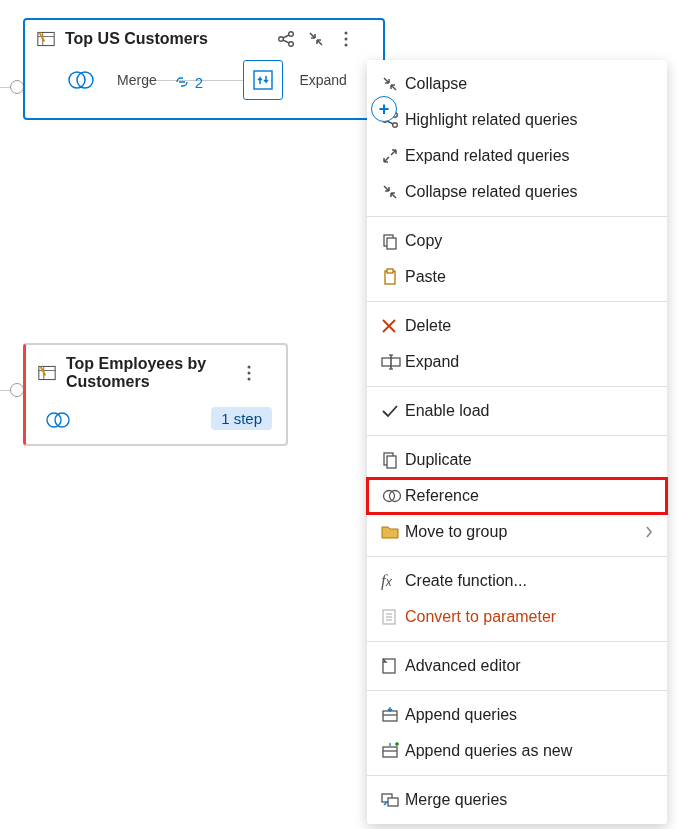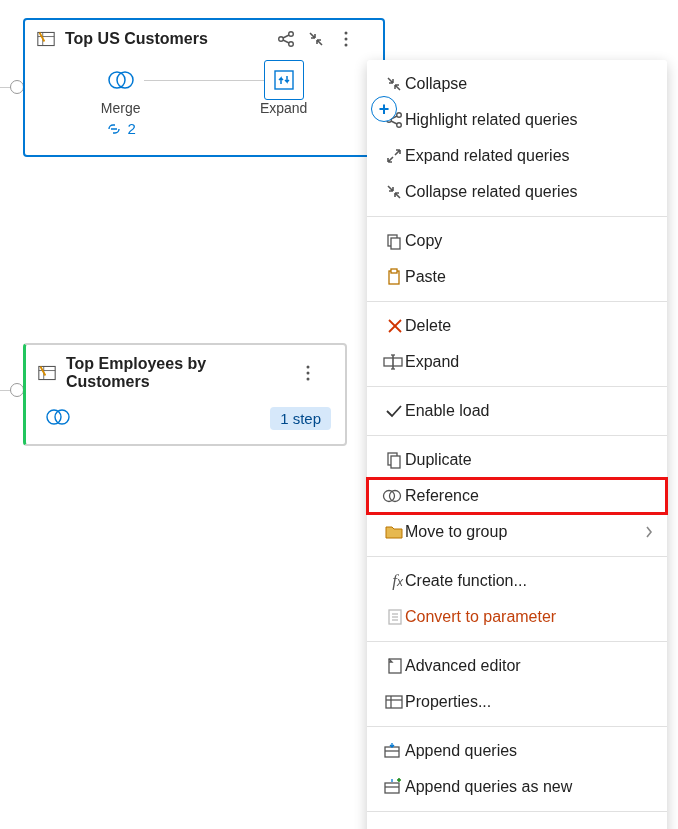--- a/index.html
+++ b/index.html
@@ -6,41 +6,41 @@
   body { width: 678px; height: 829px; background: #fff; position: relative; overflow: hidden; }
 
   
   .query-card { position: absolute; background: #fff; border: 2px solid #d1d1d1; border-radius: 4px; }
   .query-card.selected { border-color: #0078d4; }
   .card-header { display: flex; align-items: center; padding: 10px 28px 8px 12px; gap: 10px; }
   .card-title { font-size: 16px; font-weight: 600; color: #222; flex: 1; }
   .header-actions { display: flex; align-items: center; gap: 12px; }
   .icon-btn { width: 18px; height: 18px; display: inline-flex; align-items: center; justify-content: center; cursor: pointer; color: #666; }
   .card-body { display: flex; align-items: flex-start; justify-content: space-around; padding: 4px 16px 18px 16px; position: relative; }
-  .step { display: flex; flex-direction: column; align-items: center; gap: 0; position: relative; z-index: 2; }
+  .step { display: flex; align-items: center; gap: 16px; position: relative; z-index: 2; }
   .step-icon-box { width: 40px; height: 40px; display: flex; align-items: center; justify-content: center; background: #fff; }
   .step-icon-box.active { border: 1.5px solid #0078d4; border-radius: 3px; }
   .step-label { font-size: 14px; color: #444; }
   .ref-badge { display: flex; align-items: center; gap: 4px; color: #0078d4; font-size: 15px; margin-top: 4px; }
   .connector-line { position: absolute; width: 120px; height: 1px; background: #ccc; top: 24px; left: 50%; transform: translateX(-50%); z-index: 1; }
   .plus-circle { position: absolute; right: -14px; top: 76px; width: 26px; height: 26px; border: 1.5px solid #0078d4; border-radius: 50%; background: #fff; color: #0078d4; display: flex; align-items: center; justify-content: center; font-size: 18px; font-weight: bold; cursor: pointer; z-index:5; }
 
   .node-circle { position: absolute; width: 14px; height: 14px; border: 1.5px solid #999; border-radius: 50%; background: #fff; }
   .node-line { position: absolute; height: 1px; background: #ccc; }
 
   .step-badge { background: #d6e8fa; color: #004a8c; padding: 3px 10px; border-radius: 4px; font-size: 15px; }
 
-  .card2-body { display: flex; align-items: flex-start; justify-content: space-between; padding: 8px 14px 14px 18px; }
+  .card2-body { display: flex; align-items: flex-end; justify-content: space-between; padding: 8px 14px 14px 18px; }
   .merge-mini { width: 28px; height: 20px; display:flex; align-items:center; justify-content:center; }
 
   
   .context-menu { position: absolute; width: 300px; background: #fff; box-shadow: 0 4px 14px rgba(0,0,0,0.2); border-radius: 3px; padding: 6px 0; }
   .menu-item { display: flex; align-items: center; padding: 6px 14px 6px 14px; gap: 2px; font-size: 16px; color: #222; cursor: pointer; min-height: 36px; }
   .menu-item.disabled { color: #c2410c; cursor: default; }
-  .menu-item .mi-icon { width: 22px; height: 22px; display:flex; align-items:center; justify-content:flex-end; flex-shrink:0; color:#666; }
+  .menu-item .mi-icon { width: 22px; height: 22px; display:flex; align-items:center; justify-content:flex-start; flex-shrink:0; color:#666; }
   .menu-item .mi-label { flex: 1; white-space: nowrap; }
   .menu-item .mi-arrow { color: #888; }
   .menu-divider { height: 1px; background: #e0e0e0; margin: 6px 0; }
   .menu-item.highlighted { outline: 3px solid #e11; outline-offset: -2px; }
 
   svg { display:block; }
 </style>
 </head>
 <body>
 
@@ -109,21 +109,21 @@
             <path d="M9 16 L9 10 L7 12 M9 10 L11 12" stroke="#0078d4" fill="none" stroke-width="1.5"></path>
             <path d="M15 8 L15 14 L13 12 M15 14 L17 12" stroke="#0078d4" fill="none" stroke-width="1.5"></path>
           </svg>
       </div>
       <span class="step-label">Expand</span>
     </div>
   </div>
   <div class="plus-circle">+</div>
 </div>
 
-<div class="query-card" style="left:23px; top:343px; width:324px; border-left:3px solid #22c55e;">
+<div class="query-card" style="left:23px; top:343px; width:265px; border-left:3px solid #ef4444;">
   <div class="card-header">
     <span class="icon-btn">
       <svg width="22" height="22" viewBox="0 0 22 22">
           <rect x="1" y="3" width="20" height="16" fill="none" stroke="#555" stroke-width="1.3"></rect>
           <line x1="1" y1="8" x2="21" y2="8" stroke="#555"></line>
           <line x1="7" y1="3" x2="7" y2="19" stroke="#555"></line>
           <path d="M3 3 L9 14" stroke="#d88c00" stroke-width="2.2"></path>
         </svg>
     </span>
     <span class="card-title">Top Employees by Customers</span>
@@ -310,30 +310,20 @@
   <div class="menu-item">
     <span class="mi-icon">
         <svg width="16" height="18" viewBox="0 0 16 18" stroke="#555" fill="none" stroke-width="1.3">
           <rect x="2" y="2" width="12" height="14"></rect>
           <path d="M2 2 L5 5 L2 5"></path>
         </svg>
       </span>
     <span class="mi-label">Advanced editor</span>
   </div>
 
-  <div class="menu-item">
-    <span class="mi-icon">
-        <svg width="18" height="16" viewBox="0 0 18 16" stroke="#555" fill="none" stroke-width="1.3">
-          <rect x="1" y="2" width="16" height="12"></rect>
-          <line x1="1" y1="6" x2="17" y2="6"></line>
-          <line x1="6" y1="2" x2="6" y2="14"></line>
-        </svg>
-      </span>
-    <span class="mi-label">Properties...</span>
-  </div>
 
   <div class="menu-divider"></div>
 
   <div class="menu-item">
     <span class="mi-icon">
         <svg width="20" height="18" viewBox="0 0 20 18" stroke="#555" fill="none" stroke-width="1.3">
           <rect x="2" y="5" width="14" height="10"></rect>
           <line x1="2" y1="9" x2="16" y2="9"></line>
           <path d="M9 1 L9 4 M7 3 L9 5 L11 3" stroke="#0078d4"></path>
         </svg>

